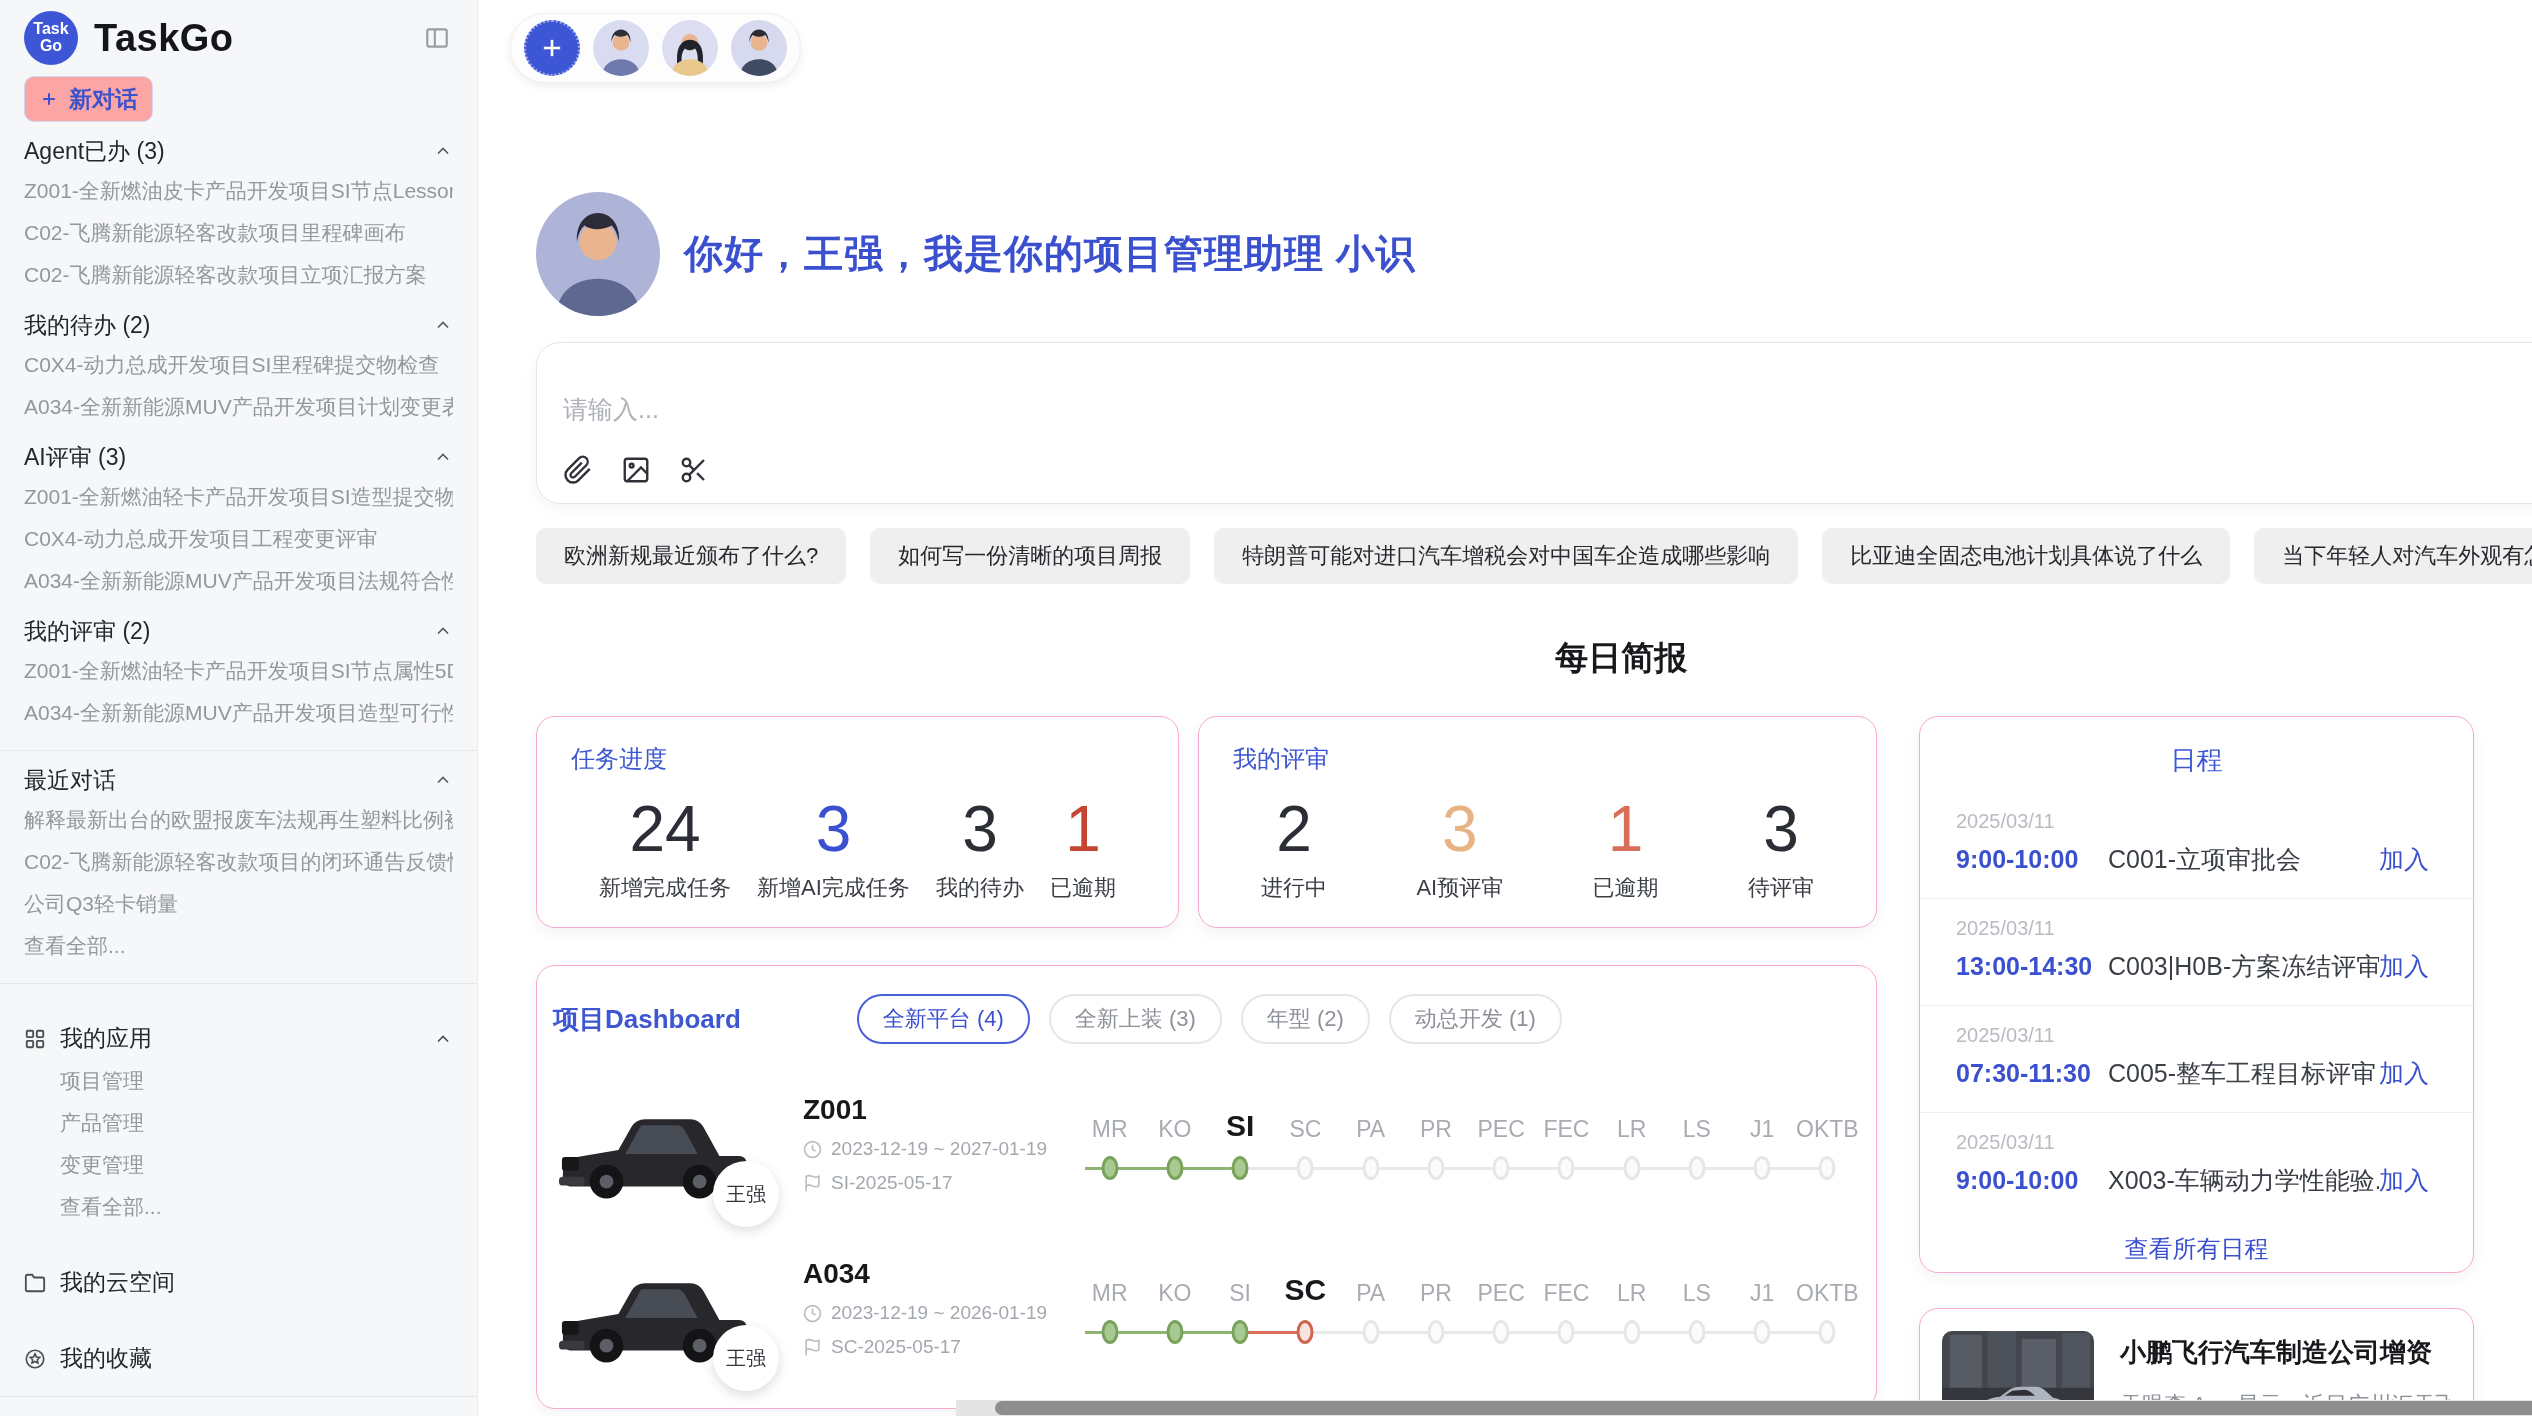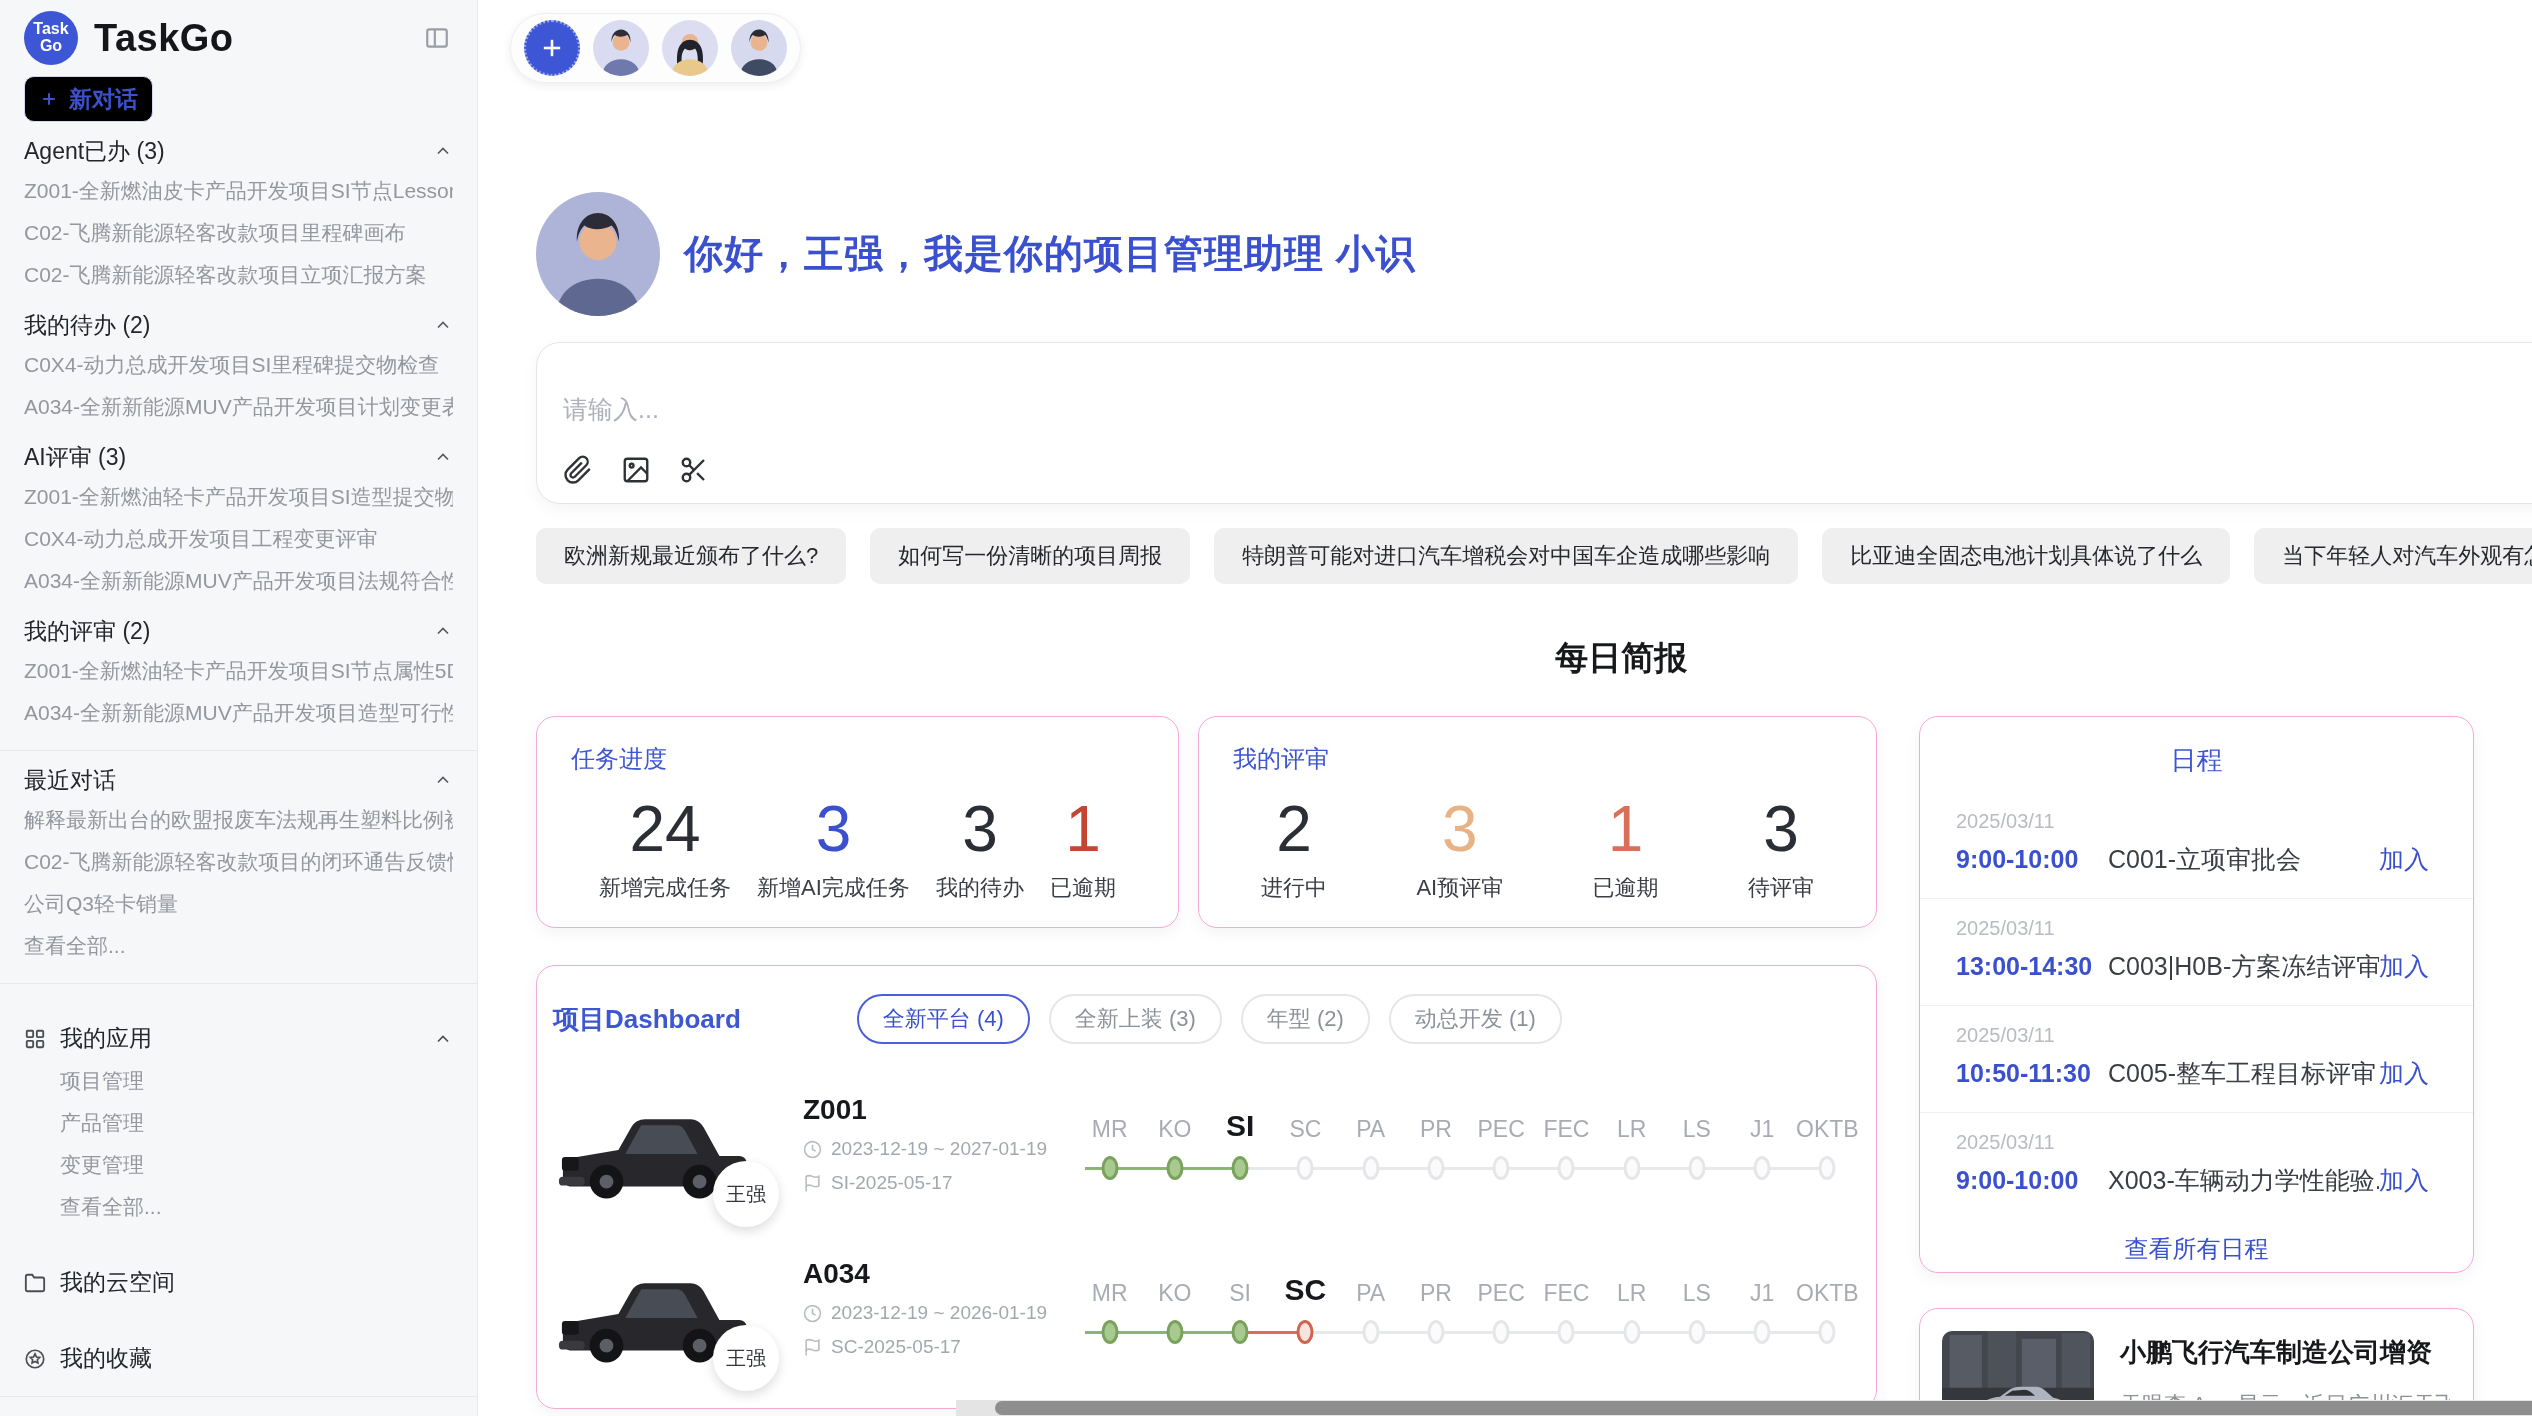--- a/index.html
+++ b/index.html
@@ -7,21 +7,21 @@
   body { font-family:"Liberation Sans","DejaVu Sans",sans-serif; background:#fff; display:flex; color:#23262B; }
   .icon { display:inline-flex; align-items:center; justify-content:center; }
   .icon svg { display:block; }
 
   
   .sidebar { width:478px; flex-shrink:0; background:#F6F7F8; border-right:1px solid #E9EAEC; height:1416px; overflow:hidden; }
   .sb-header { height:76px; display:flex; align-items:center; padding:0 26px 0 24px; }
   .logo { width:54px; height:54px; border-radius:50%; background:#3D56D6; color:#fff; display:flex; flex-direction:column; align-items:center; justify-content:center; font-size:16px; font-weight:600; line-height:1.05; flex-shrink:0; }
   .app-title { margin-left:16px; font-size:38px; font-weight:700; color:#15161A; letter-spacing:.5px; }
   .sb-toggle { margin-left:auto; color:#9A9DA3; cursor:pointer; }
-  .sb-newchat { margin:0 24px; height:46px; border-radius:10px; background:#000000; border:1px solid #D3D7F3; color:#3B52CC; font-size:23px; font-weight:600; display:flex; align-items:center; gap:10px; padding:0 14px; cursor:pointer; }
+  .sb-newchat { margin:0 24px; height:46px; border-radius:10px; background:#fca5a5; border:1px solid #D3D7F3; color:#3B52CC; font-size:23px; font-weight:600; display:flex; align-items:center; gap:10px; padding:0 14px; cursor:pointer; }
   .sb-body { padding:0 24px; }
   .sb-sec-h { margin-top:10px; height:38px; display:flex; align-items:center; color:#23262B; font-size:23px; font-weight:500; }
   .sb-sec-h .chev { margin-left:auto; color:#55585E; }
   .sb-item { height:42px; line-height:42px; font-size:21px; color:#94979E; white-space:nowrap; overflow:hidden; cursor:pointer; }
   .sb-divider { height:1px; background:#E7E8EA; margin:16px -24px 0; }
   .sb-row { height:43px; display:flex; align-items:center; gap:14px; font-size:23px; color:#23262B; cursor:pointer;margin-top:33px; }
   .sb-row .chev { margin-left:auto; color:#55585E; }
   .sb-row .icon { color:#4A4D52; }
   .sb-sub .sb-item { padding-left:36px; }
 
@@ -576,21 +576,21 @@
                 <div class="ev-date">2025/03/11</div>
                 <div class="ev-row">
                   <div class="ev-time">13:00-14:30</div>
                   <div class="ev-title">C003|H0B-方案冻结评审</div>
                   <div class="ev-join">加入</div>
                 </div>
               </div>
               <div class="sched-item">
                 <div class="ev-date">2025/03/11</div>
                 <div class="ev-row">
-                  <div class="ev-time">10:50-11:30</div>
+                  <div class="ev-time">07:30-11:30</div>
                   <div class="ev-title">C005-整车工程目标评审</div>
                   <div class="ev-join">加入</div>
                 </div>
               </div>
               <div class="sched-item">
                 <div class="ev-date">2025/03/11</div>
                 <div class="ev-row">
                   <div class="ev-time">9:00-10:00</div>
                   <div class="ev-title">X003-车辆动力学性能验...</div>
                   <div class="ev-join">加入</div>

